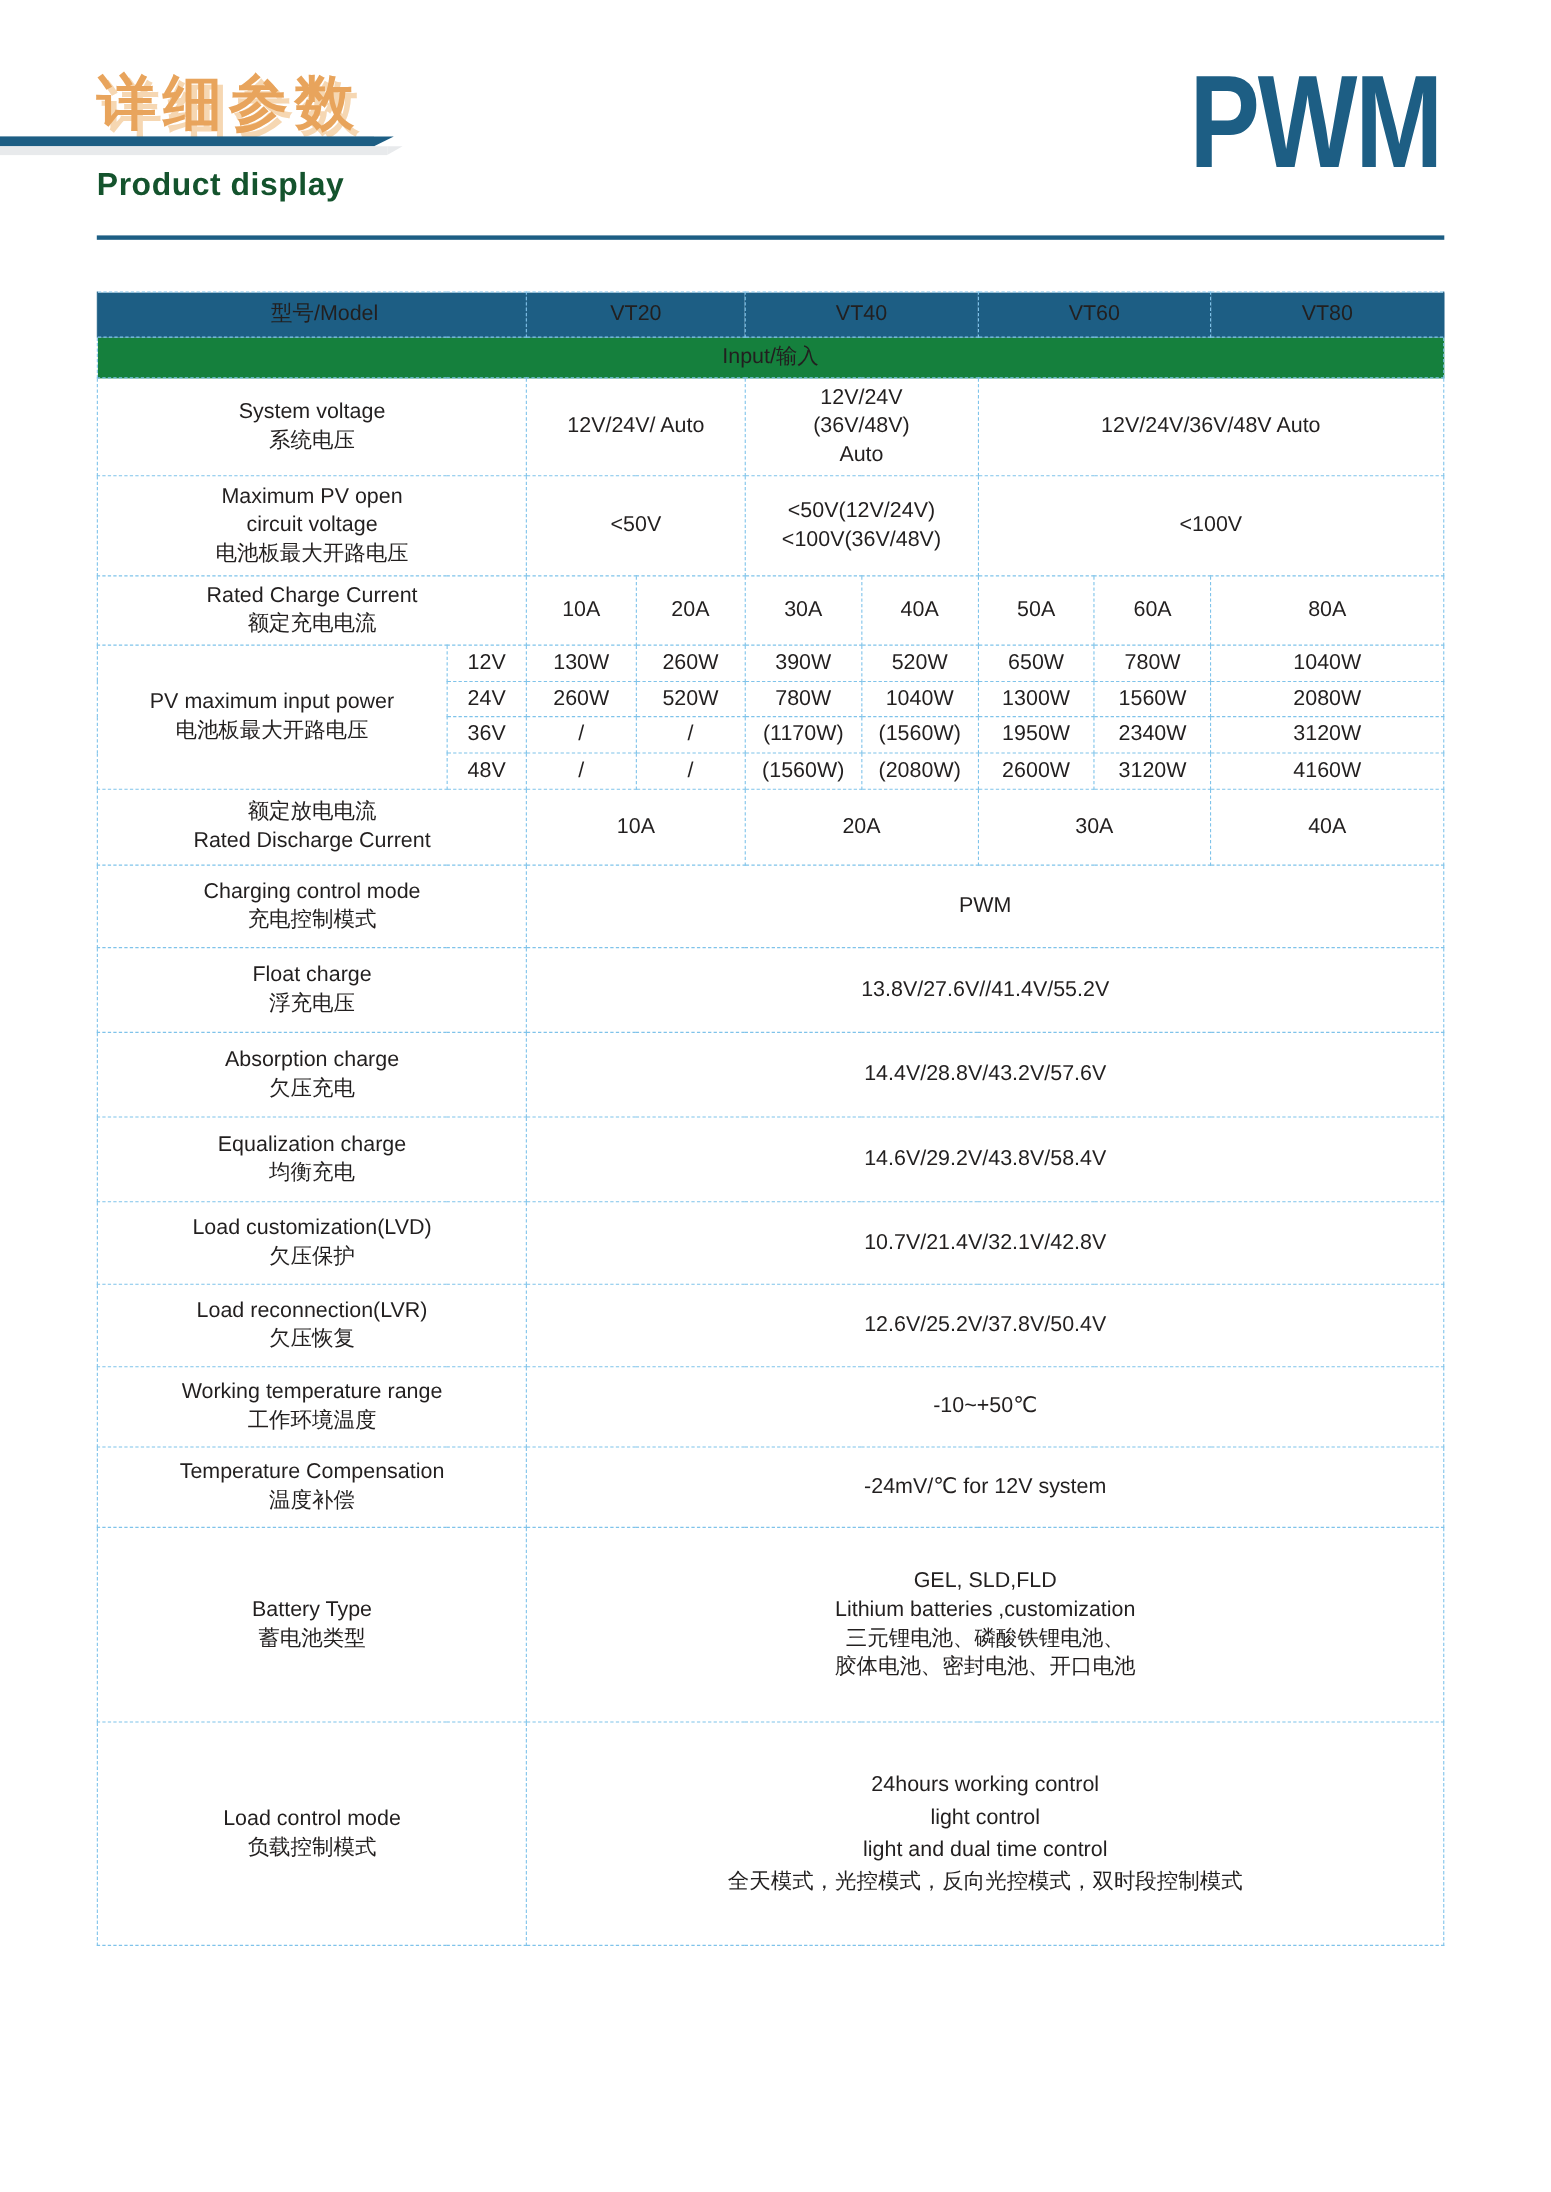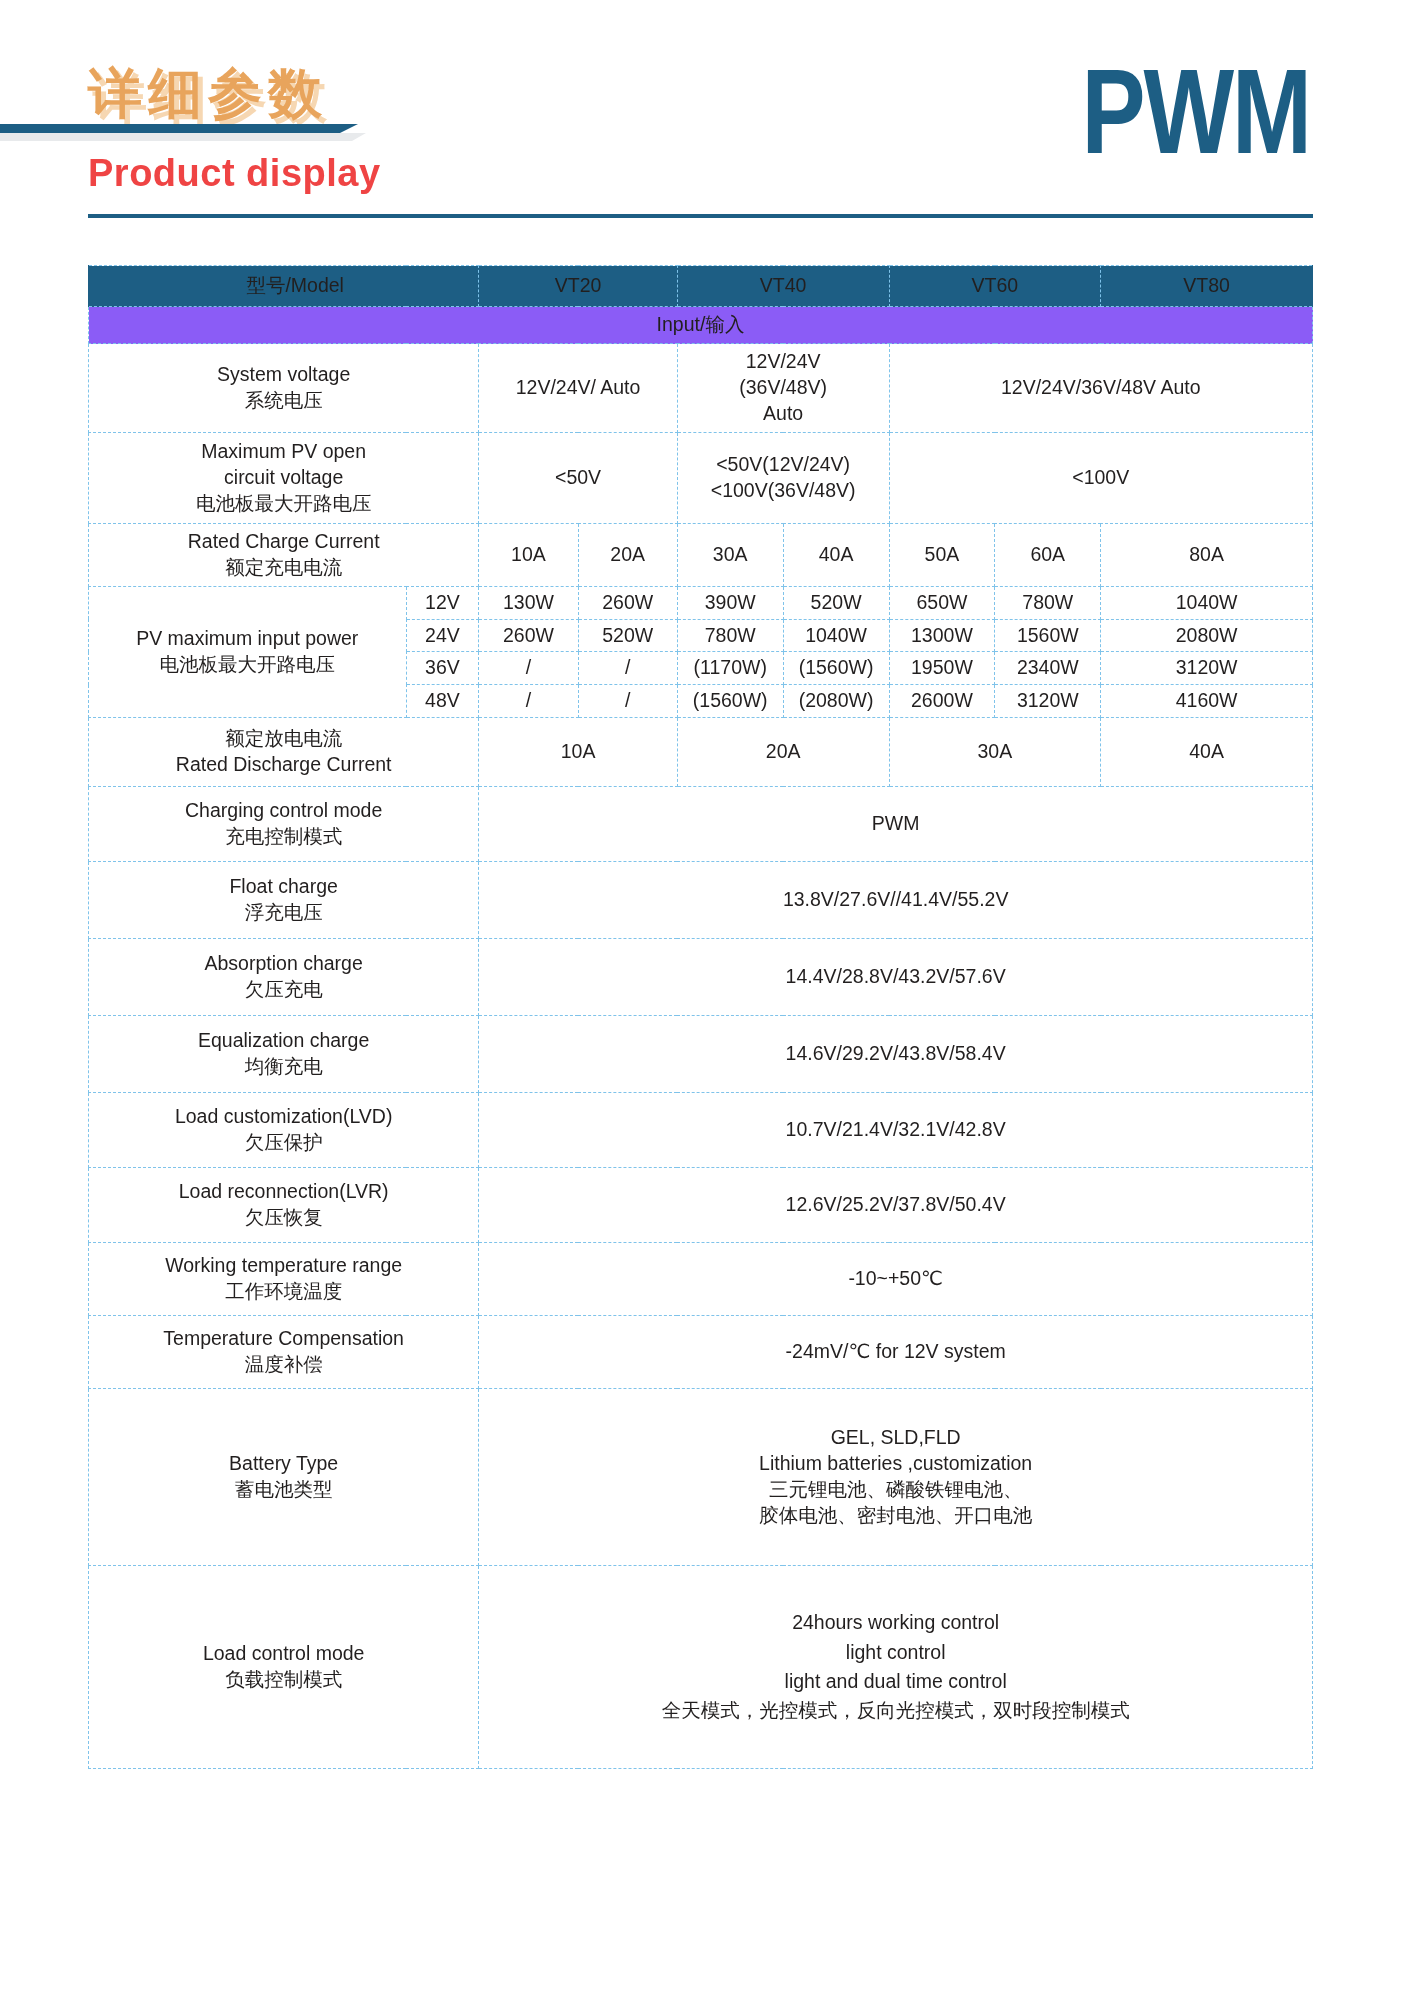--- a/index.html
+++ b/index.html
@@ -64,23 +64,23 @@
     top: 133px;
     width: 0;
     height: 0;
     border-top: 8px solid #e8eaec;
     border-right: 14px solid transparent;
   }
   .en-title {
     position: absolute;
     left: 88px;
     top: 152px;
-    font-size: 38px;
+    font-size: 29px;
     font-weight: bold;
-    color: #ef4444;
+    color: #14532d;
     letter-spacing: 0.5px;
   }
   .pwm-logo {
     position: absolute;
     right: 100px;
     top: 52px;
     font-size: 96px;
     font-weight: bold;
     color: #1d5e84;
     letter-spacing: -2px;
@@ -125,21 +125,21 @@
     color: #ffffff;
     font-size: 20px;
     height: 34px;
     border: 1px dashed #ffffff;
     border-top: 1px solid #1d5e84;
     border-bottom: 1px solid #1d5e84;
   }
   .hdr td.first { border-left: 1px solid #1d5e84; padding-left: 25px; }
   .hdr td.last  { border-right: 1px solid #1d5e84; margin-top: 24px; }
   .input-row td {
-    background: #8b5cf6;
+    background: #15803d;
     color: #221f1f;
     height: 30px;
     border: 1px solid #c8c8c8;
     font-size: 20px;
   }
   .lbl {
     line-height: 1.35;
   }
   .blk-left {
     text-align: left;

